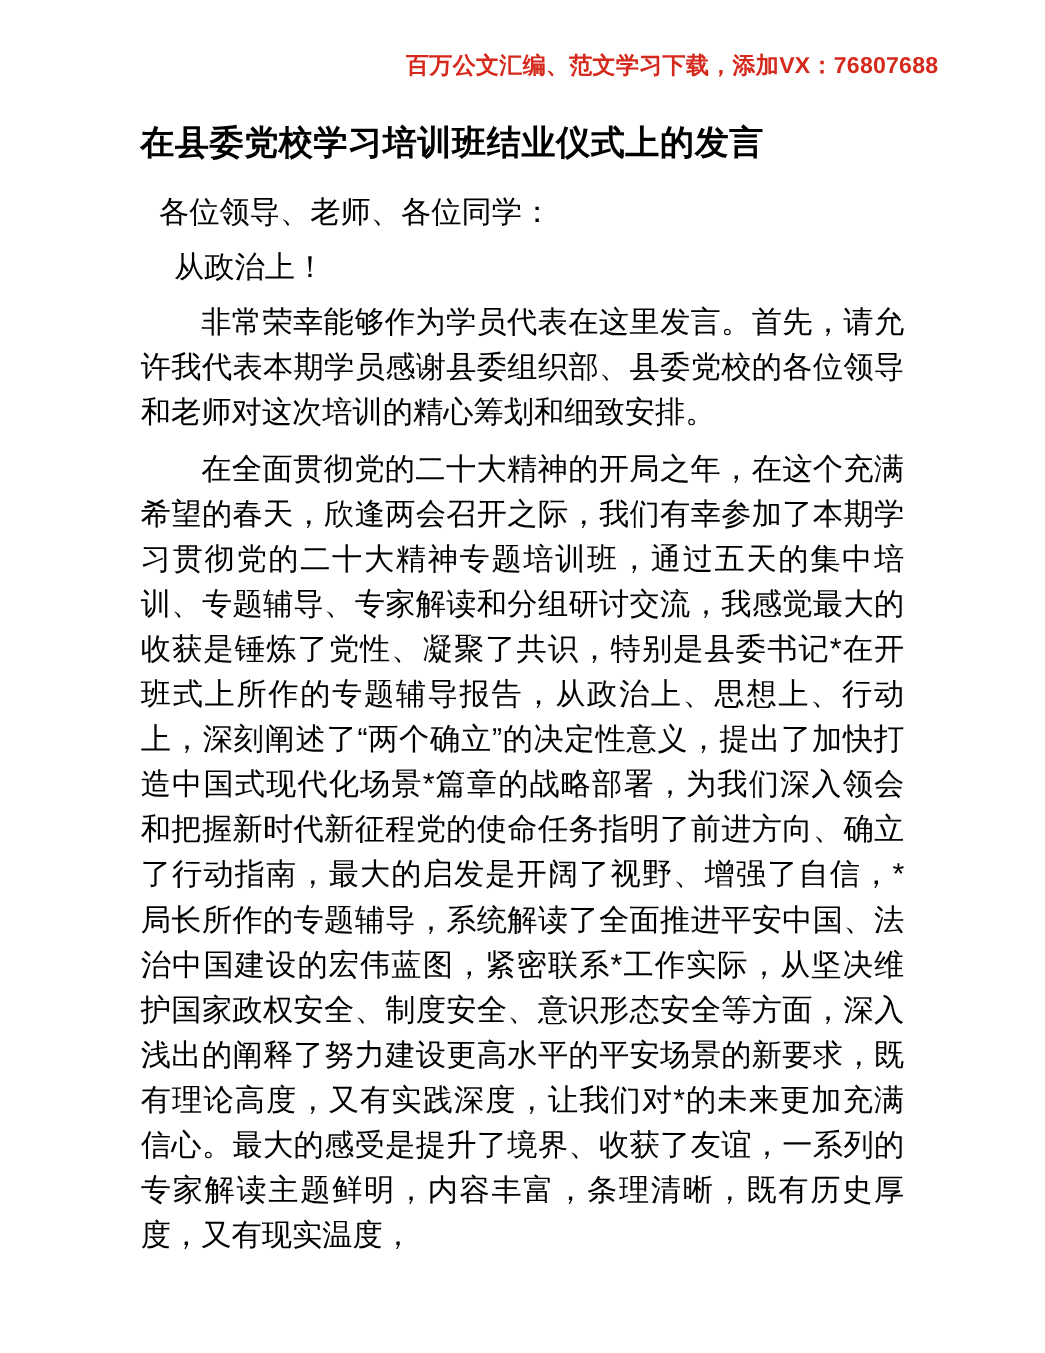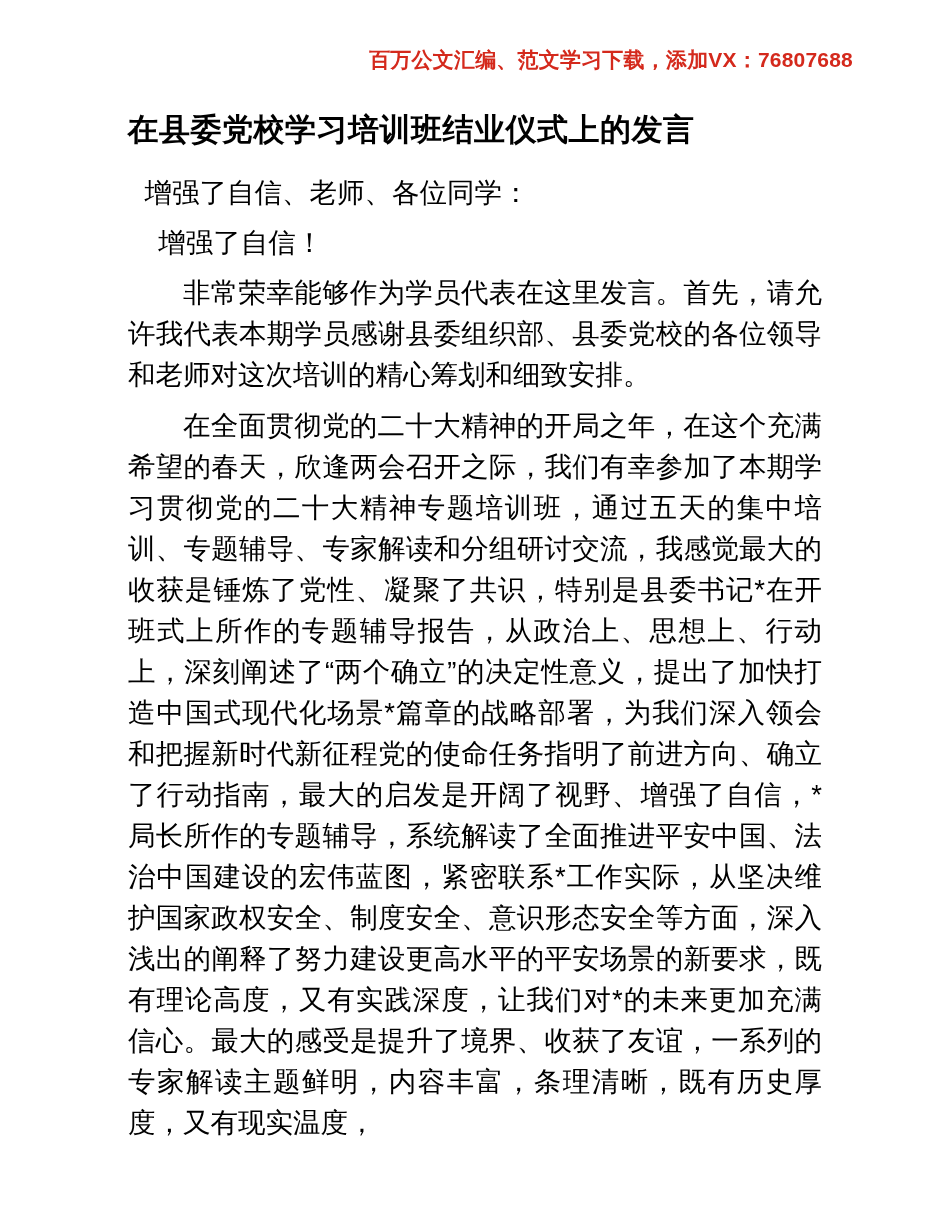--- a/index.html
+++ b/index.html
@@ -89,23 +89,23 @@
 <body>
 
 <div class="page">
 
   <div class="promo-banner" style="color: rgb(212, 41, 28);">百万公文汇编、范文学习下载，添加VX：76807688</div>
 
   <div class="doc-title">在县委党校学习培训班结业仪式上的发言</div>
 
   <div class="body-block">
 
-    <p class="para salutation">增强了自信、老师、各位同学：</p>
+    <p class="para salutation">各位领导、老师、各位同学：</p>
 
-    <p class="para greeting">增强了自信！</p>
+    <p class="para greeting">从政治上！</p>
 
     <p class="para indent body-para">非常荣幸能够作为学员代表在这里发言。首先，请允许我代表本期学员感谢县委组织部、县委党校的各位领导和老师对这次培训的精心筹划和细致安排。</p>
 
     <div class="spacer-sm"></div>
 
     <p class="para indent body-para">在全面贯彻党的二十大精神的开局之年，在这个充满希望的春天，欣逢两会召开之际，我们有幸参加了本期学习贯彻党的二十大精神专题培训班，通过五天的集中培训、专题辅导、专家解读和分组研讨交流，我感觉最大的收获是锤炼了党性、凝聚了共识，特别是县委书记*在开班式上所作的专题辅导报告，从政治上、思想上、行动上，深刻阐述了“两个确立”的决定性意义，提出了加快打造中国式现代化场景*篇章的战略部署，为我们深入领会和把握新时代新征程党的使命任务指明了前进方向、确立了行动指南，最大的启发是开阔了视野、增强了自信，*局长所作的专题辅导，系统解读了全面推进平安中国、法治中国建设的宏伟蓝图，紧密联系*工作实际，从坚决维护国家政权安全、制度安全、意识形态安全等方面，深入浅出的阐释了努力建设更高水平的平安场景的新要求，既有理论高度，又有实践深度，让我们对*的未来更加充满信心。最大的感受是提升了境界、收获了友谊，一系列的专家解读主题鲜明，内容丰富，条理清晰，既有历史厚度，又有现实温度，</p>
 
   </div>
 
 </div>

